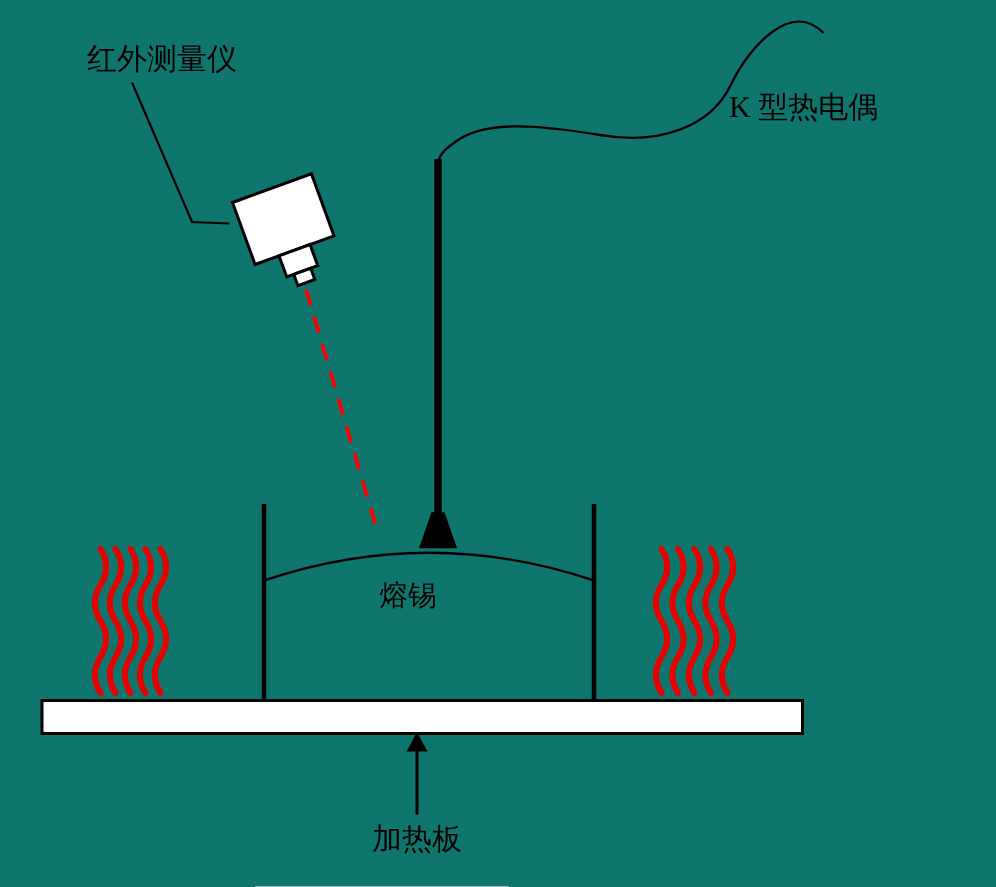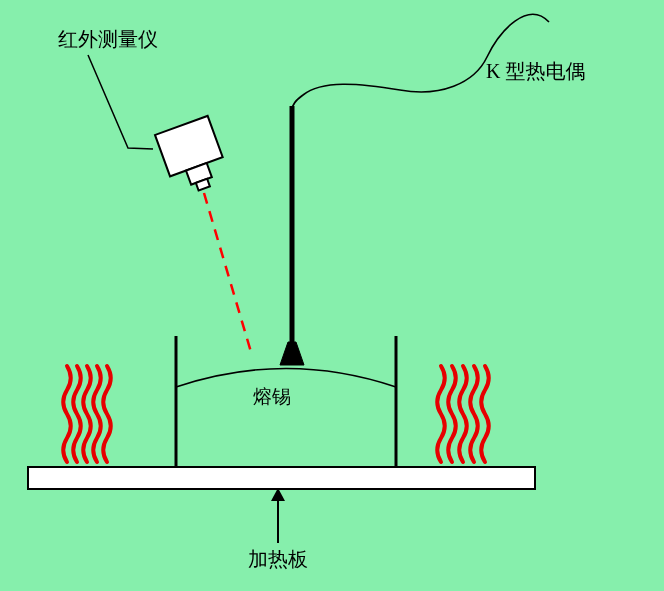--- a/index.html
+++ b/index.html
@@ -4,21 +4,21 @@
 <style>
   html, body {
     margin: 0;
     padding: 0;
     background: #ffffff;
   }
   .stage {
     position: relative;
     width: 664px;
     height: 591px;
-    background: #86efac;
+    background: #0f766e;
     overflow: hidden;
     font-family: "Liberation Serif", "DejaVu Serif", serif;
   }
   svg text {
     font-family: "Liberation Serif", "DejaVu Serif", serif;
     fill: #000000;
   }
 </style>
 </head>
 <body>

